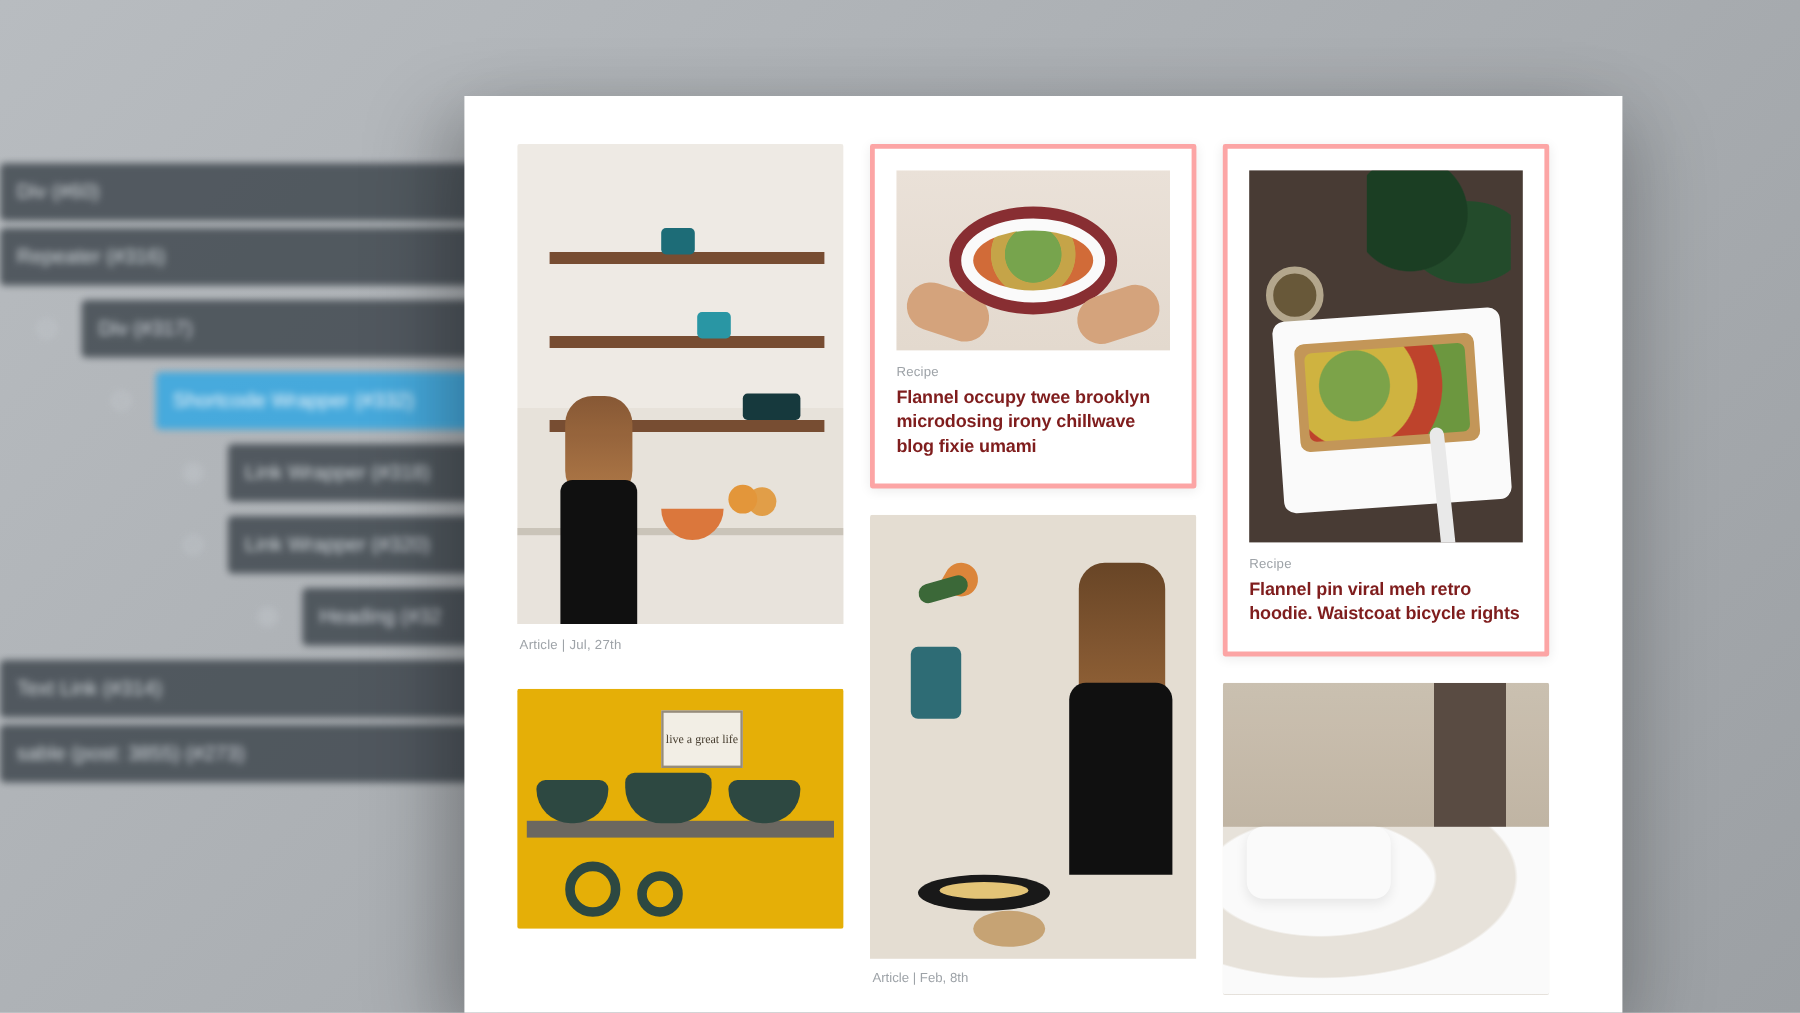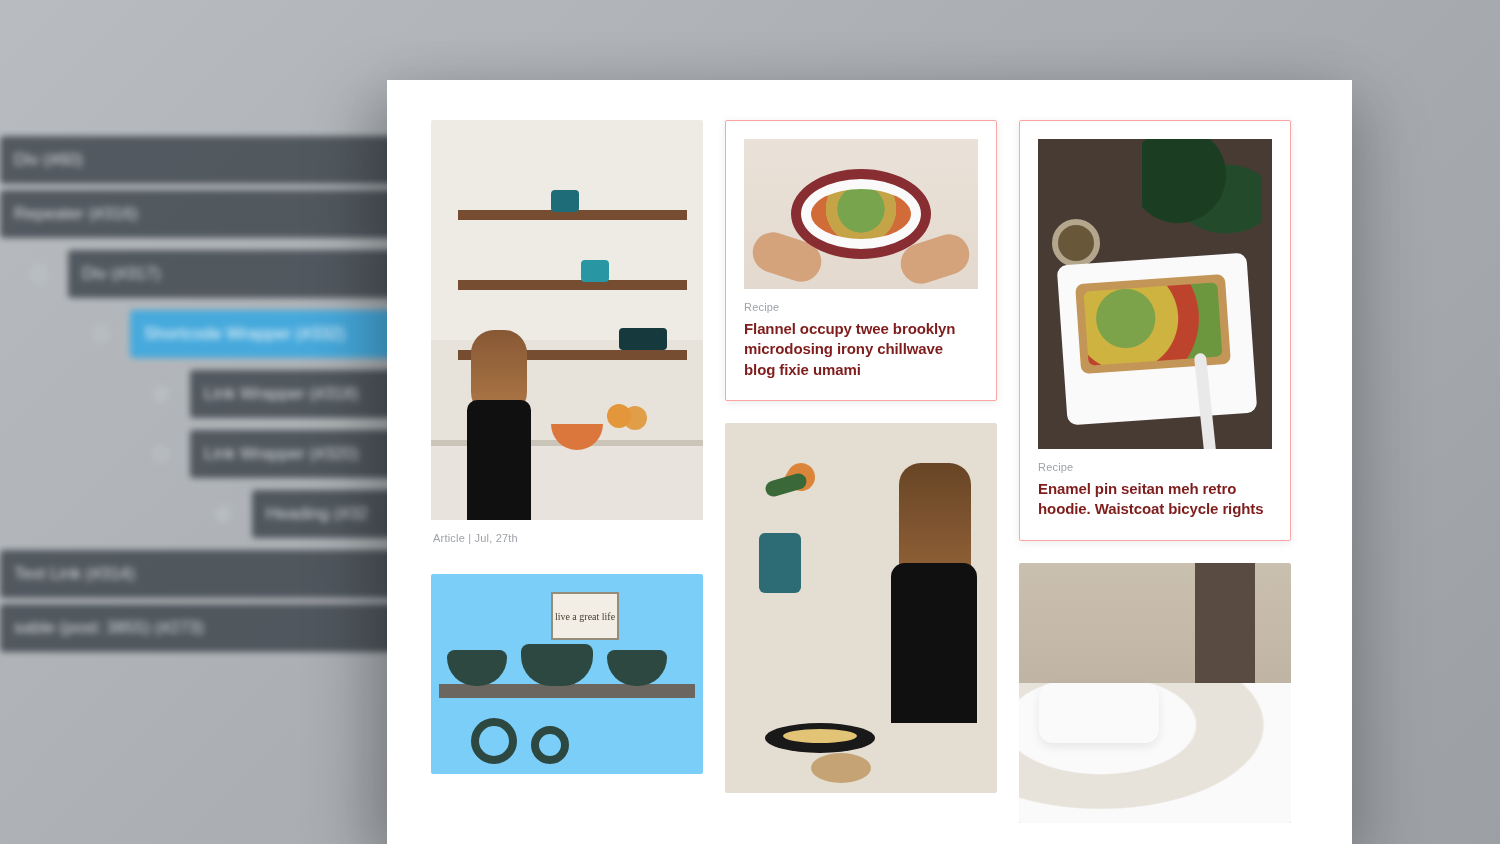--- a/index.html
+++ b/index.html
@@ -68,21 +68,21 @@
   gap: 22px;
   align-items: start;
 }
 .col { display: flex; flex-direction: column; gap: 22px; }
 
 .card {
   background: #fff;
   border-radius: 2px;
   overflow: hidden;
 }
-.card.boxed { box-shadow: 0 2px 10px rgba(0,0,0,0.08); border: 1px solid #fca5a5; }
+.card.boxed { box-shadow: 0 2px 10px rgba(0,0,0,0.08); border: 4px solid #fca5a5; }
 .card-body { padding: 12px 2px 2px 2px; }
 .card.boxed .card-body { padding: 12px 18px 20px 18px; }
 .meta {
   font-size: 11px;
   color: #9ea3a8;
   letter-spacing: 0.2px;
   margin-bottom: 6px;
 }
 .title {
   font-size: 15px;
@@ -134,21 +134,21 @@
 
 .t-avo { height: 310px; background:#4a3d36; position:relative; }
 .t-avo .plate{ position:absolute; left:24px; top:120px; width:190px; height:160px; background:#fff; border-radius:10px; transform:rotate(-4deg);}
 .t-avo .toast{ position:absolute; left:40px; top:140px; width:150px; height:90px; background:#c79a5a; border-radius:8px; transform:rotate(-4deg);}
 .t-avo .toast::after{content:""; position:absolute; inset:8px; border-radius:6px; background:radial-gradient(circle at 30% 40%, #7fa74b 0 28%, #d4b742 29% 50%, #c2452d 51% 70%, #6f9b41 71% 100%);}
 .t-avo .leaf{ position:absolute; right:10px; top:0; width:120px; height:120px; background:radial-gradient(ellipse at 30% 30%, #1c4024 0 40%, transparent 41%), radial-gradient(ellipse at 70% 50%, #244d2c 0 40%, transparent 41%);}
 .t-avo .cup{ position:absolute; left:14px; top:80px; width:48px; height:48px; border-radius:50%; background:#6b5a3b; border:6px solid #b7aa8f;}
 .t-avo .spoon{ position:absolute; right:6px; bottom:30px; width:120px; height:12px; background:#eee; border-radius:8px; transform:rotate(84deg);}
 .t-avo .spoon::after{content:""; position:absolute; right:-8px; top:-8px; width:28px; height:28px; background:#eee; border-radius:50%;}
 
-.t-shelf { height: 200px; background:#7dd3fc; position:relative;}
+.t-shelf { height: 200px; background:#eab308; position:relative;}
 .t-shelf .board{ position:absolute; left:8px; right:8px; top:110px; height:14px; background:#6e6a62;}
 .t-shelf .pot{ position:absolute; width:60px; height:36px; border-radius:8px 8px 30px 30px; background:#2e4a43;}
 .t-shelf .pot.p1{ left:16px; top:76px;} .t-shelf .pot.p2{ left:90px; top:70px; width:72px; height:42px;}
 .t-shelf .pot.p3{ left:176px; top:76px;}
 .t-shelf .sign{ position:absolute; left:120px; top:18px; width:68px; height:48px; background:#f7f3ea; border:2px solid #9a8f7e; font-family:cursive; font-size:10px; color:#4a4032; display:flex; align-items:center; justify-content:center; text-align:center;}
 .t-shelf .hang{ position:absolute; bottom:10px; left:40px; width:46px; height:46px; border-radius:50%; border:8px solid #2e4a43; background:transparent;}
 .t-shelf .hang.h2{ left:100px; width:38px; height:38px;}
 
 .t-bed { height: 260px; background:linear-gradient(#cfc4b4, #b7ab99); position:relative;}
 .t-bed .curtain{ position:absolute; right:36px; top:0; width:60px; height:180px; background:#5b4d44;}
@@ -299,37 +299,38 @@
         <div class="thumb t-cook">
           <div class="flower"></div>
             <div class="vase"></div>
           <div class="person">
               <div class="hair"></div>
               <div class="body"></div>
             </div>
           <div class="pan"></div>
             <div class="eggs"></div>
         </div>
+        <div class="meta-row">Article |  Feb, 8th</div>
       </div>
     </div>
 
     <div class="col">
       <div class="card boxed">
         <div style="padding:18px 18px 0 18px;">
           <div class="thumb t-avo">
             <div class="leaf"></div>
               <div class="cup"></div>
             <div class="plate"></div>
               <div class="toast"></div>
               <div class="spoon"></div>
           </div>
         </div>
         <div class="card-body">
           <div class="meta">Recipe</div>
-          <div class="title">Enamel pin seitan meh retro hoodie. Waistcoat bicycle rights</div>
+          <div class="title">Flannel pin viral meh retro hoodie. Waistcoat bicycle rights</div>
         </div>
       </div>
 
       <div class="card">
         <div class="thumb t-bed">
           <div class="curtain"></div>
             <div class="sheet"></div>
             <div class="pillow"></div>
         </div>
       </div>

